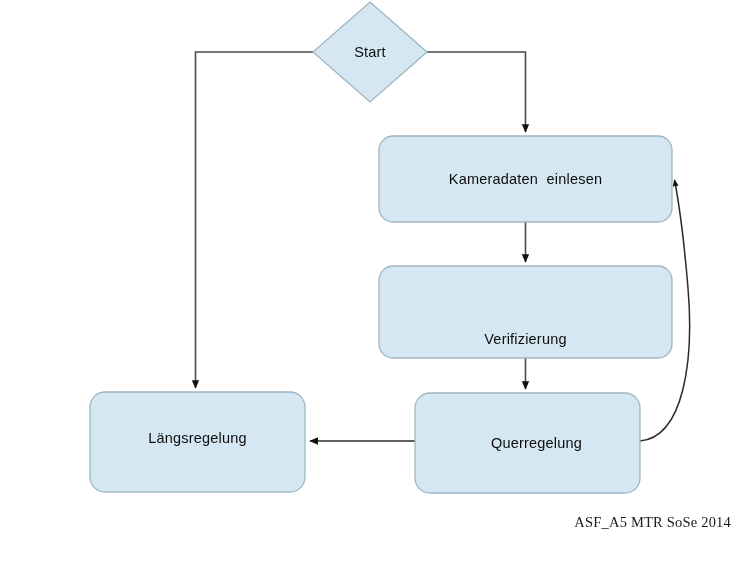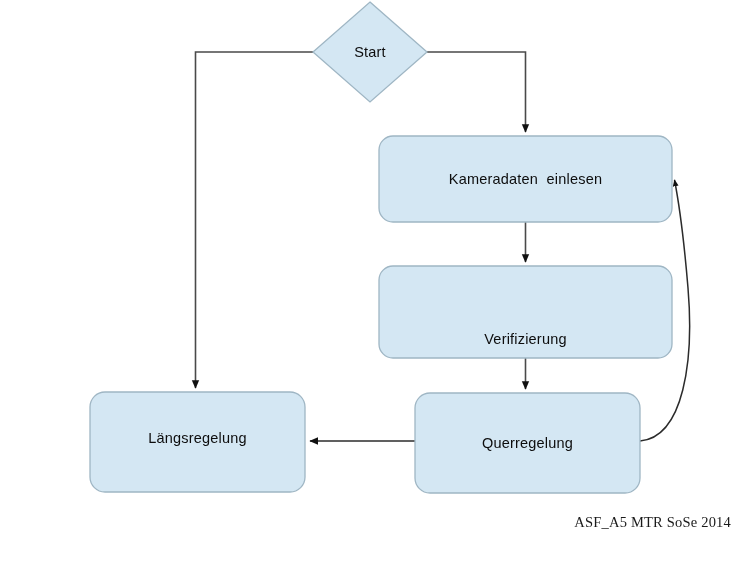--- a/index.html
+++ b/index.html
@@ -55,21 +55,21 @@
     top: 514px;
     font-family: "Liberation Serif", serif;
     font-size: 14.5px;
     color: #1a1a1a;
     letter-spacing: 0.2px;
     margin-left: 43px;
   }
   .lbl-start   { left: 313px; top: 2px;   width: 114px; height: 100px; }
   .lbl-kamera  { left: 379px; top: 136px; width: 293px; height: 86px;  }
   .lbl-verif   { left: 379px; top: 266px; width: 293px; height: 76px; margin-top: 35px;  }
-  .lbl-quer    { left: 415px; top: 393px; width: 225px; height: 100px; }
+  .lbl-quer    { left: 394px; top: 393px; width: 225px; height: 100px; padding-left: 30px; }
   .lbl-laengs  { left: 90px;  top: 388px; width: 215px; height: 100px; }
 </style>
 </head>
 <body>
 
 <div id="slide">
 
 
   <svg id="flow-svg" viewBox="0 0 750 562">
     <defs>

